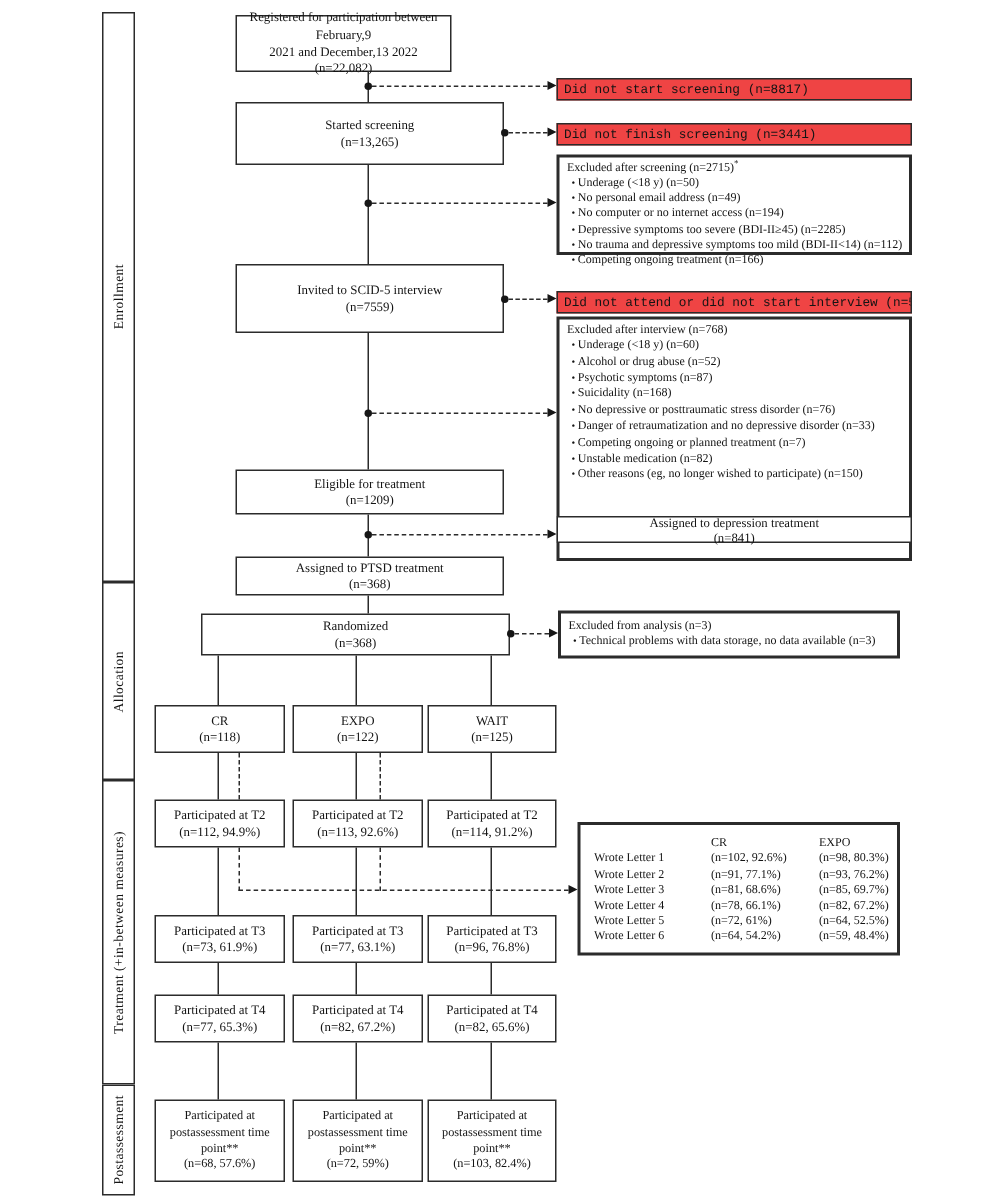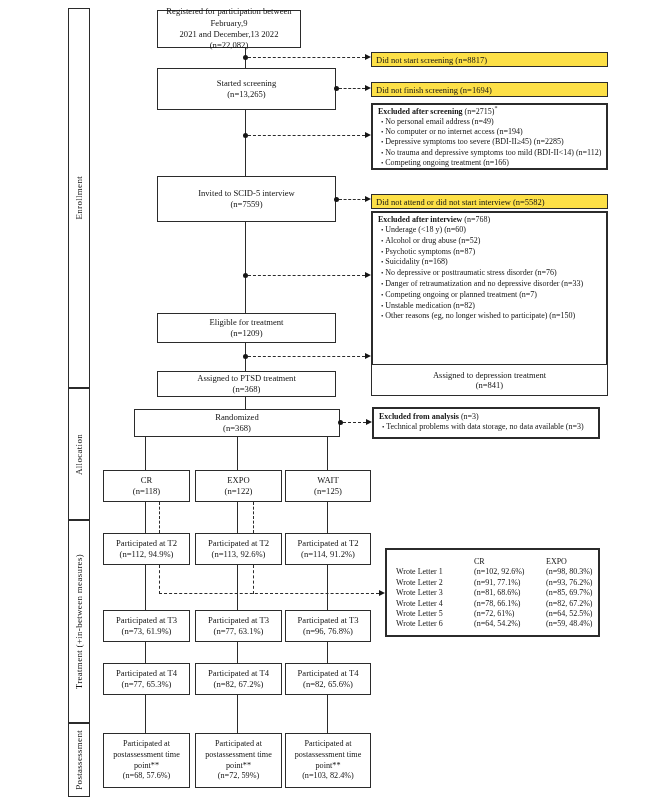--- a/index.html
+++ b/index.html
@@ -17,22 +17,22 @@
   
   .box {
     position:absolute; border:1.7px solid #2b2b2b; background:#fff;
     display:flex; align-items:center; justify-content:center; text-align:center;
     font-size:8.6px; line-height:11.3px;
   }
   .box .txt { white-space:pre-line; }
   
   .sbox {
     position:absolute; left:371px; width:237px; height:15px; border:1.4px solid #2b2b2b;
-    background:#fde047; display:flex; align-items:center; padding:0 4px; font-size:8.5px;
-    white-space:nowrap; overflow:hidden;
+    background:#ef4444; display:flex; align-items:center; padding:0 4px; font-size:8.5px;
+    white-space:nowrap; overflow:hidden;font-family:Liberation Mono, monospace;
   }
   
   .xbox {
     position:absolute; border:2px solid #2b2b2b; background:#fff;
     font-size:8px; padding:2px 4px 1px 5px;
   }
   .xbox .hdr { line-height:10px; }
   .xbox ul { list-style:none; }
   .xbox li { padding-left:11px; text-indent:-8px; white-space:pre-line; }
   .xbox li::before { content:"•\00a0 "; font-size:7px; }
@@ -46,21 +46,21 @@
     padding:7px 0 0 9px;
   }
   .lrow { display:grid; grid-template-columns:78px 72px 56px; }
   
   .vline { position:absolute; width:0; border-left:1.4px solid #2b2b2b; }
   .dv { position:absolute; width:0; border-left:1.2px dashed #2b2b2b; }
   .dh { position:absolute; height:0; border-top:1.2px dashed #2b2b2b; }
   .dot { position:absolute; width:5px; height:5px; border-radius:50%; background:#161616; }
   .tri { position:absolute; width:0; height:0; border-top:3.5px solid transparent;
          border-bottom:3.5px solid transparent; border-left:6px solid #161616; }
-  b { font-weight:bold; }
+  b { font-weight:normal; }
   sup { font-size:6px; vertical-align:super; line-height:0; }
 </style>
 </head>
 <body>
 
 <div id="canvas">
 
   <div class="phase" style="top:8px;height:380px">
     <span class="vtxt">Enrollment</span>
   </div>
@@ -94,25 +94,26 @@
   <div class="box" style="left:157px;top:371px;width:179px;height:26px">
     <span class="txt">Assigned to PTSD treatment
 (n=368)</span>
   </div>
   <div class="box" style="left:134px;top:409px;width:206px;height:28px">
     <span class="txt">Randomized
 (n=368)</span>
   </div>
 
   <div class="sbox" style="top:52px">Did not start screening (n=8817)</div>
-  <div class="sbox" style="top:82px">Did not finish screening (n=1694)</div>
+  <div class="sbox" style="top:82px">Did not finish screening (n=3441)</div>
 
   <div class="xbox" id="excl-screening" style="left:371px;top:103px;width:237px;height:67px">
     <div class="hdr"><b>Excluded after screening</b><span> (n=2715)</span><sup>*</sup></div>
     <ul>
+        <li>Underage (&lt;18 y) (n=50)</li>
         <li>No personal email address (n=49)</li>
         <li>No computer or no internet access (n=194)</li>
         <li>Depressive symptoms too severe (BDI-II≥45) (n=2285)</li>
         <li>No trauma and depressive symptoms too mild (BDI-II&lt;14) (n=112)</li>
         <li>Competing ongoing treatment (n=166)</li>
       </ul>
   </div>
 
   <div class="sbox" style="top:194px">Did not attend or did not start interview (n=5582)</div>
 
@@ -124,21 +125,21 @@
         <li>Psychotic symptoms (n=87)</li>
         <li>Suicidality (n=168)</li>
         <li>No depressive or posttraumatic stress disorder (n=76)</li>
         <li>Danger of retraumatization and no depressive disorder (n=33)</li>
         <li>Competing ongoing or planned treatment (n=7)</li>
         <li>Unstable medication (n=82)</li>
         <li>Other reasons (eg, no longer wished to participate) (n=150)</li>
       </ul>
   </div>
 
-  <div class="box" style="left:371px;top:364px;width:237px;height:32px;font-size:8.5px;line-height:10.5px">
+  <div class="box" style="left:371px;top:344px;width:237px;height:18px;font-size:8.5px;line-height:10.5px">
     <span class="txt">Assigned to depression treatment
 (n=841)</span>
   </div>
 
   <div class="xbox" id="excl-analysis" style="left:372px;top:407px;width:228px;height:32px;padding-top:3px">
     <div class="hdr"><b>Excluded from analysis</b><span> (n=3)</span></div>
     <ul>
         <li>Technical problems with data storage, no data available (n=3)</li>
       </ul>
   </div>

